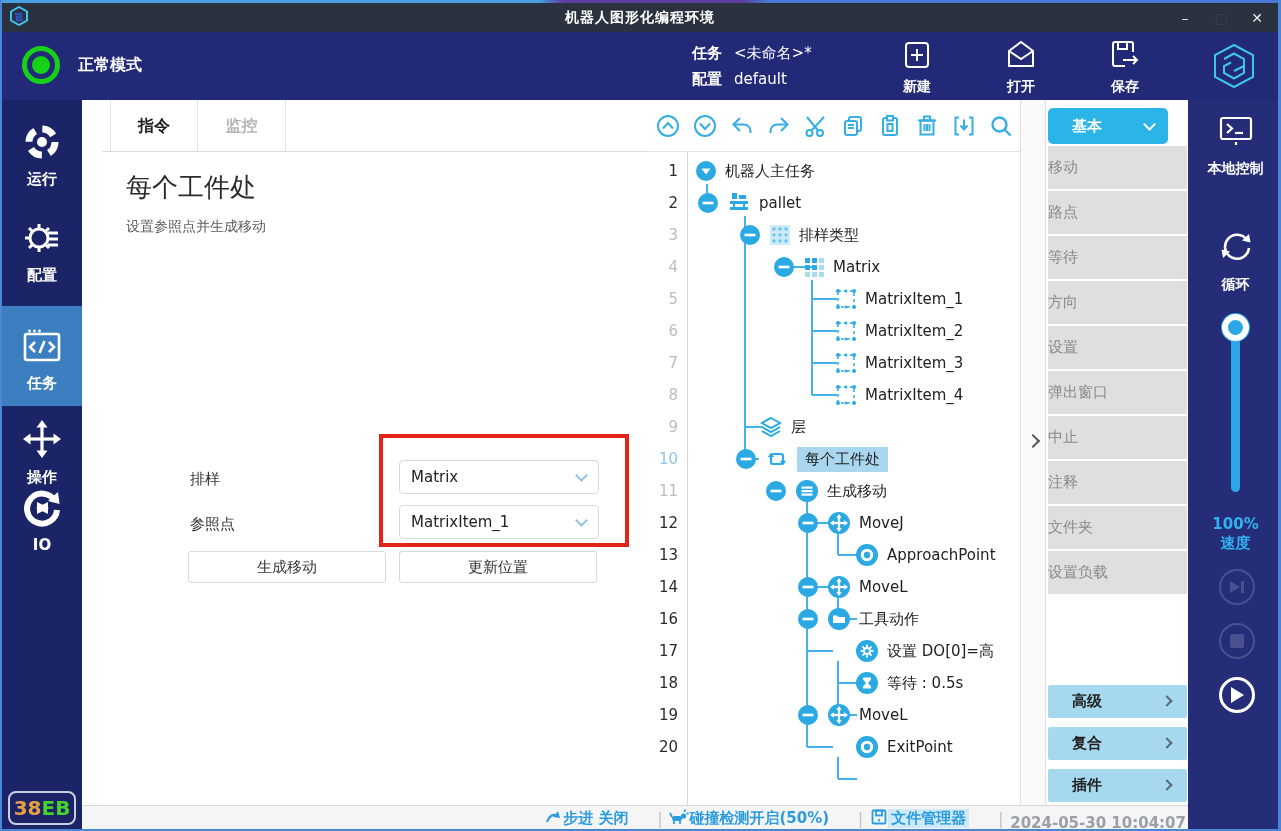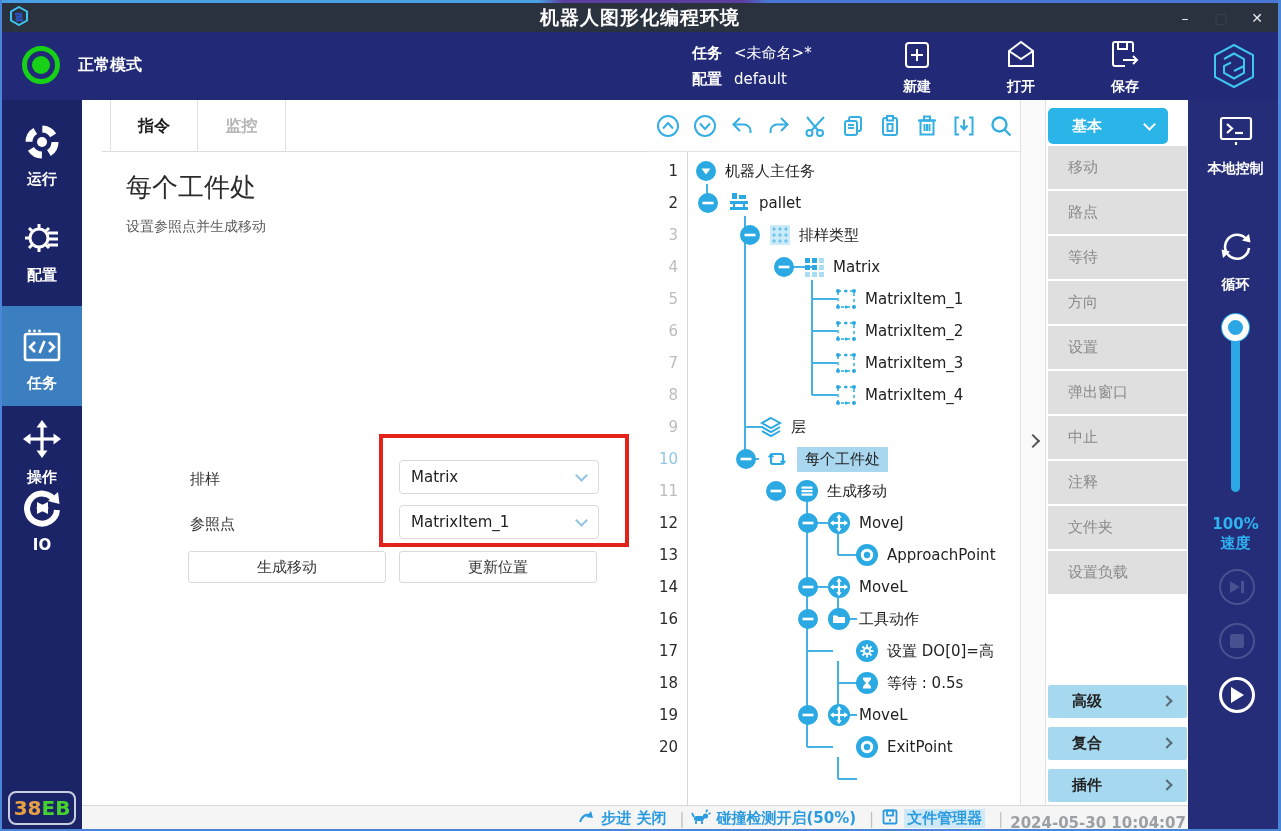--- a/index.html
+++ b/index.html
@@ -8,21 +8,21 @@
   .app { position:relative; width:1281px; height:831px; overflow:hidden; background:#fff;
          border-left:2px solid #4a86d8; border-right:3px solid #4a86d8; border-bottom:2px solid #4a86d8; }
   .topline { position:absolute; left:0; top:0; width:100%; height:3px;
     background:linear-gradient(90deg,#4aa0e4 0 42%,#5b3d9e 44% 58%,#4a77d4 60% 100%); }
 
   
   .titlebar { position:absolute; left:0; top:3px; width:100%; height:29px; background:#2b323f;
               display:flex; align-items:center; }
   .titlebar .tlogo { margin-left:8px; }
   .titlebar .ttitle { position:absolute; left:0; right:0; text-align:center; color:#fff;
-                      font-size:19px; font-weight:bold; letter-spacing:1px; }
+                      font-size:14px; font-weight:bold; letter-spacing:1px; }
   .wincontrols { position:absolute; right:6px; top:0; height:29px; display:flex; align-items:center; gap:6px; }
   .winbtn { width:30px; height:24px; color:#e8e8e8; font-size:14px; text-align:center; line-height:24px; cursor:default; }
   .winbtn.max { color:#3a4250; }
 
   
   .header { position:absolute; left:0; top:32px; width:100%; height:68px; background:#222a78; color:#fff; }
   .mode { position:absolute; left:20px; top:14px; display:flex; align-items:center; gap:18px; }
   .mode-ring { width:38px; height:38px; border-radius:50%; border:5px solid #17d117; display:flex; align-items:center; justify-content:center; }
   .mode-dot { width:18px; height:18px; border-radius:50%; background:#17d117; }
   .mode-label { font-size:16px; font-weight:bold; }
@@ -85,21 +85,21 @@
   .handle .chev-right { position:absolute; left:7px; top:336px; width:10px; height:10px;
             border-right:2px solid #555; border-top:2px solid #555; transform:rotate(45deg); }
 
   
   .palette { position:absolute; left:1044px; top:100px; width:142px; height:705px; background:#fff; }
   .pheader { position:absolute; left:2px; top:8px; width:120px; height:36px; background:#2ab4e7; border-radius:5px;
              color:#fff; font-size:15px; font-weight:bold; line-height:36px; padding-left:24px; cursor:pointer; }
   .pheader .chev-down { border-color:#fff; position:absolute; right:14px; top:16px; }
   .pitems { position:absolute; left:2px; top:46px; width:139px; }
   .pitem { height:43px; margin-bottom:2px; background:#dfdfdf; color:#8a8a8a; font-size:15px;
-           line-height:43px; padding-left:20px; cursor:pointer; }
+           line-height:43px; cursor:pointer; }
   .pgroups { position:absolute; left:2px; top:585px; width:139px; }
   .pgroup { position:relative; height:33px; margin-bottom:9px; background:#a6d9f0; border-radius:2px;
             color:#222; font-size:15px; font-weight:bold; line-height:33px; padding-left:24px; cursor:pointer; }
   .pgroup .chev-right { position:absolute; right:16px; top:12px; width:8px; height:8px;
             border-right:2px solid #5a6b78; border-top:2px solid #5a6b78; transform:rotate(45deg); }
 
   
   .rsidebar { position:absolute; left:1186px; top:100px; width:95px; height:731px; background:#252c78; color:#fff; }
   .ritem { position:absolute; left:0; width:95px; text-align:center; cursor:pointer; }
   .ritem .rlabel { display:block; font-size:14px; font-weight:bold; margin-top:6px; }
@@ -108,21 +108,21 @@
   .slider .thumb { position:absolute; left:34px; top:2px; width:27px; height:27px; border-radius:50%;
                    background:#2ba7e6; border:6px solid #fff; box-shadow:0 0 0 1px #2ba7e6; }
   .speed { position:absolute; left:0; top:415px; width:95px; text-align:center; color:#2fb3f0; font-weight:bold; font-size:15px; line-height:19px; }
   .cbtn { position:absolute; left:31px; width:36px; height:36px; border-radius:50%; display:flex; align-items:center; justify-content:center; cursor:pointer; }
   .cbtn.dim { border:2px solid #4a5190; }
   .cbtn.lit { border:3px solid #fff; }
 
   
   .statusbar { position:absolute; left:80px; top:805px; width:1106px; height:26px; background:#f5f5f5; border-top:1px solid #d8d8d8;
                display:flex; align-items:center; justify-content:flex-end; font-size:15px; color:#2b9be0; font-weight:bold; }
-  .sitem { display:flex; align-items:center; gap:5px; margin-right:6px; cursor:pointer; }
+  .sitem { display:flex; align-items:center; margin-right:22px; cursor:pointer; }
   .sdiv { color:#c0c0c0; font-weight:normal; margin:0 7px; }
   .sfile { background:#cfe9f8; padding:0 3px; }
   .stime { color:#9aa0a6; font-weight:bold; margin:8px 2px 0 0; }
 </style>
 </head>
 <body>
 
 <div class="app">
   <div class="topline"></div>
 

